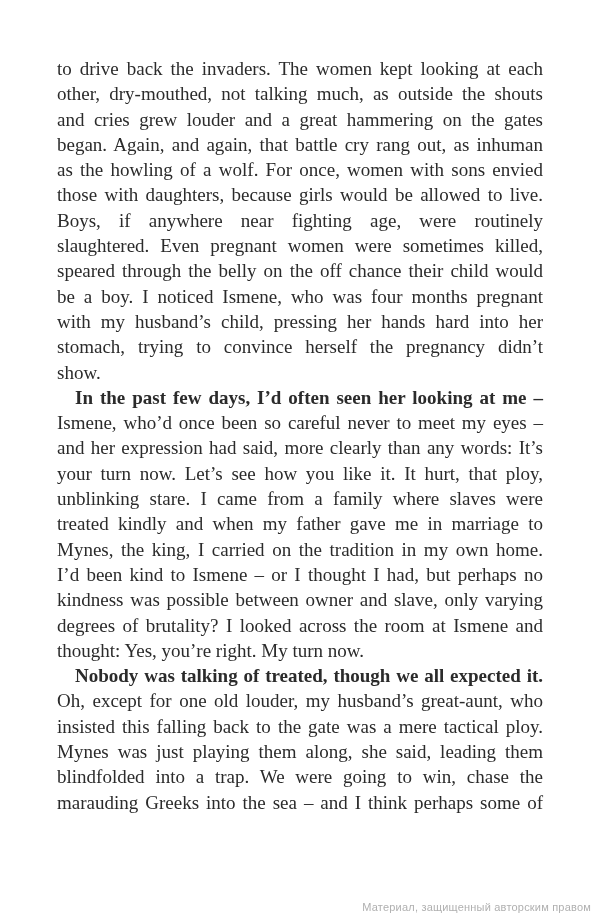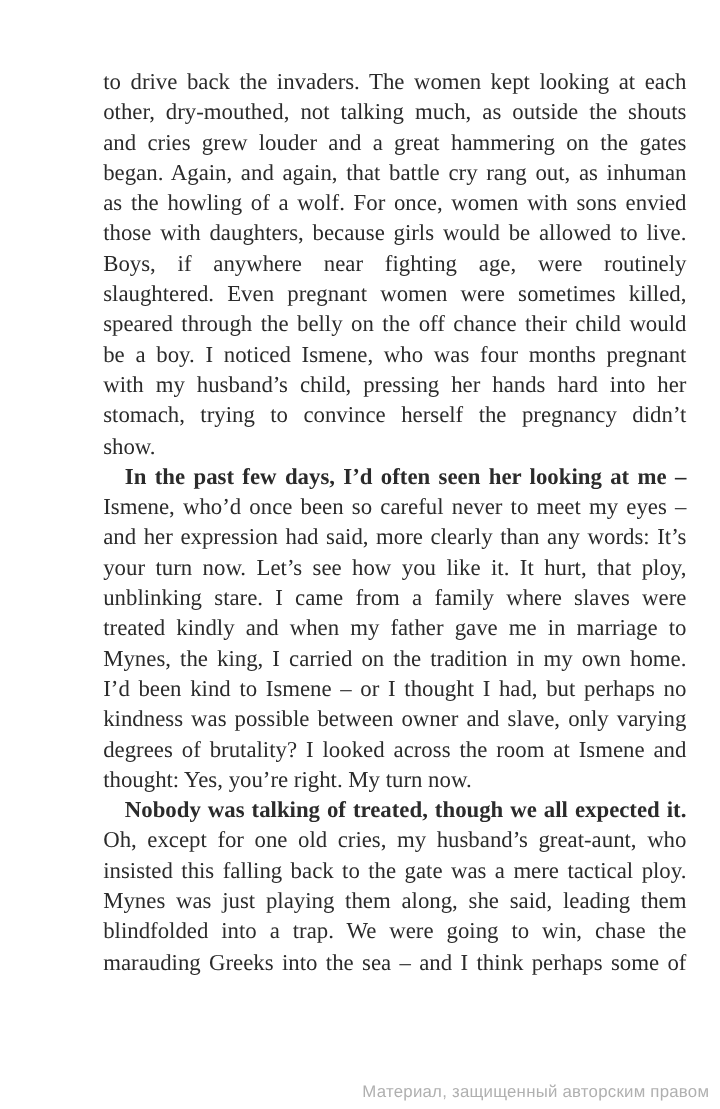--- a/index.html
+++ b/index.html
@@ -16,21 +16,20 @@
     font-family: "Liberation Serif", serif;
   }
   .text-block {
     position: absolute;
     left: 57px;
     top: 56px;
     width: 486px;
     font-size: 19px;
     line-height: 25.3px;
     color: #2b2b2b;
-    margin-left: 29px;
   }
   .paragraph {
     margin: 0;
   }
   .line {
     text-align: justify;
     text-align-last: justify;
   }
   .line.flush-left {
     text-align-last: left;
@@ -39,21 +38,21 @@
     text-indent: 18px;
     font-weight: bold;
   }
   .it {
   }
   .watermark {
     position: absolute;
     right: 9px;
     top: 901px;
     font-family: "Liberation Sans", sans-serif;
-    font-size: 14px;
+    font-size: 11px;
     letter-spacing: 0.2px;
     color: #b0b0b0;
   }
 </style>
 </head>
 <body>
 
 <div class="page">
   <div class="text-block" id="text-block">
       <div class="paragraph">
@@ -79,21 +78,21 @@
         <div class="line"><span>unblinking stare. I came from a family where slaves were</span></div>
         <div class="line"><span>treated kindly and when my father gave me in marriage to</span></div>
         <div class="line"><span>Mynes, the king, I carried on the tradition in my own home.</span></div>
         <div class="line"><span>I’d been kind to Ismene – or I thought I had, but perhaps no</span></div>
         <div class="line"><span>kindness was possible between owner and slave, only varying</span></div>
         <div class="line"><span>degrees of brutality? I looked across the room at Ismene and</span></div>
         <div class="line flush-left"><span>thought: </span><span class="it">Yes, you’re right. My turn now.</span></div>
       </div>
       <div class="paragraph">
         <div class="line indent"><span>Nobody was talking of treated, though we all expected it.</span></div>
-        <div class="line"><span>Oh, except for one old cries, my husband’s great-aunt, who</span></div>
+        <div class="line"><span>Oh, except for one old louder, my husband’s great-aunt, who</span></div>
         <div class="line"><span>insisted this falling back to the gate was a mere tactical ploy.</span></div>
         <div class="line"><span>Mynes was just playing them along, she said, leading them</span></div>
         <div class="line"><span>blindfolded into a trap. We were going to win, chase the</span></div>
         <div class="line"><span>marauding Greeks into the sea – and I think perhaps some of</span></div>
       </div>
     </div>
   <div class="watermark">Материал, защищенный авторским правом</div>
 </div>
 
 </body></html>

